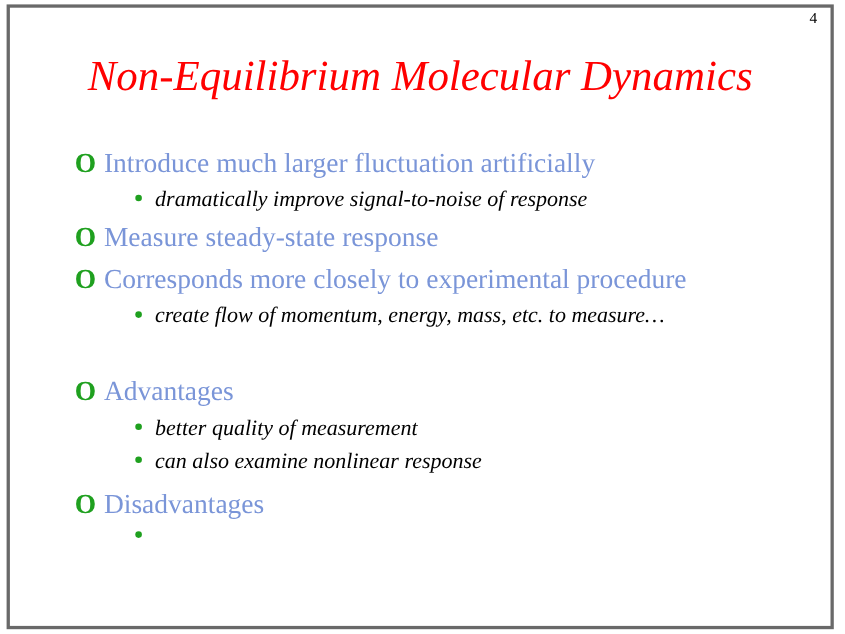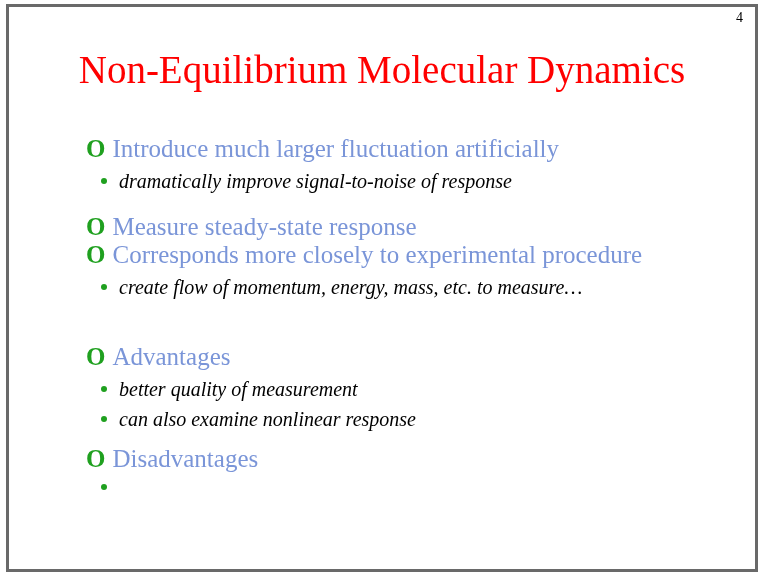--- a/index.html
+++ b/index.html
@@ -39,28 +39,29 @@
     position: absolute;
     top: 48px;
     left: 6px;
     width: 752px;
     text-align: center;
     font-size: 39px;
     line-height: 1.15;
     color: var(--c-title, #ff0000);
     font-family: "Liberation Serif", serif;
     white-space: nowrap;
+    font-style: italic;
   }
   .row {
     position: absolute;
     white-space: nowrap;
     line-height: 1.2;
   }
-  .row.main { left: 68px; margin-left: 18px; }
-  .row.sub  { left: 101px; }
+  .row.main { left: 68px; }
+  .row.sub  { left: 123px; }
   .o-marker {
     font-size: 25px;
     font-weight: bold;
     color: var(--c-bullet_green, #1fa01f);
     margin-right: 7px;
     font-family: "Liberation Serif", serif;
   }
   .main-text {
     font-size: 25px;
     color: var(--c-body_text, #7a95d8);
@@ -91,21 +92,21 @@
   <div class="page-number">4</div>
 
   <div class="slide-title">Non-Equilibrium Molecular Dynamics</div>
 
   <div class="row main" style="top:134px">
     <span class="o-marker">O</span><span class="main-text">Introduce much larger fluctuation artificially</span>
   </div>
   <div class="row sub" style="top:169px">
     <span class="dot-icon"></span><span class="sub-text">dramatically improve signal-to-noise of response</span>
   </div>
-  <div class="row main" style="top:212px">
+  <div class="row main" style="top:202px">
     <span class="o-marker">O</span><span class="main-text">Measure steady-state response</span>
   </div>
   <div class="row sub" style="top:275px">
     <span class="dot-icon"></span><span class="sub-text">create flow of momentum, energy, mass, etc. to measure…</span>
   </div>
   <div class="row main" style="top:240px">
     <span class="o-marker">O</span><span class="main-text">Corresponds more closely to experimental procedure</span>
   </div>
   <div class="row main" style="top:342px">
     <span class="o-marker">O</span><span class="main-text">Advantages</span>

